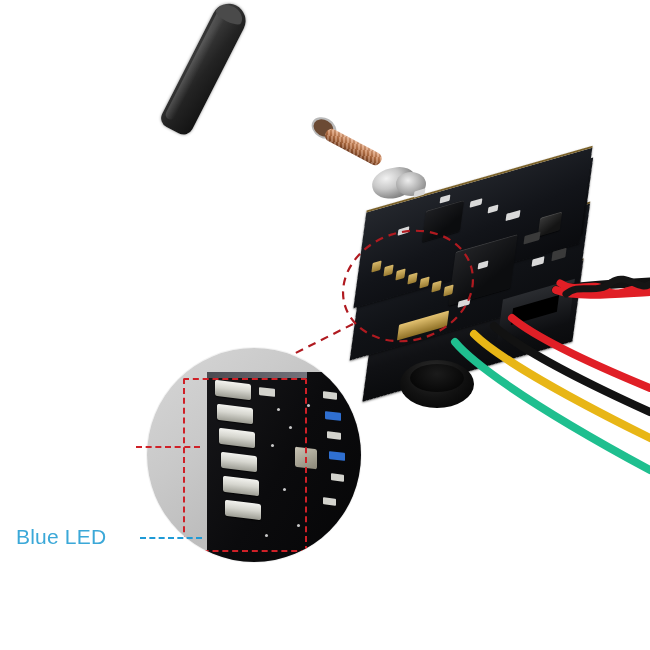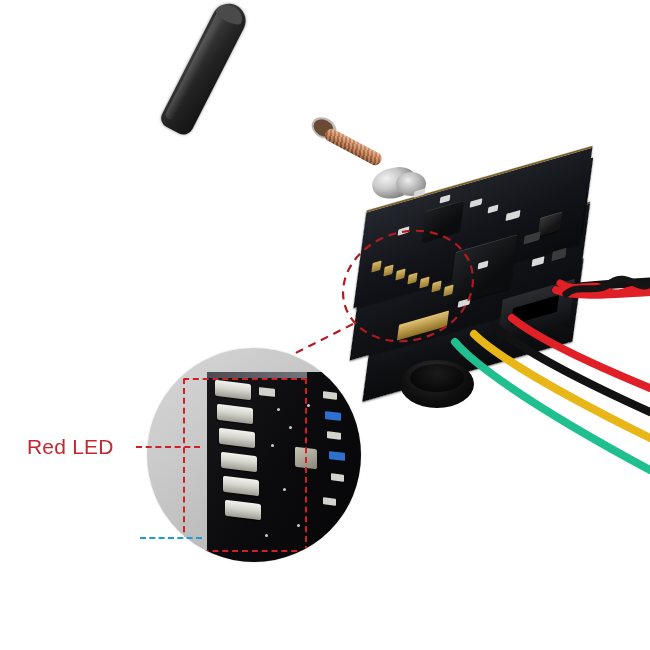--- a/index.html
+++ b/index.html
@@ -291,16 +291,16 @@
     <div class="mag-dot" style="left:118px;top:186px;"></div>
     <div class="mag-dot" style="left:160px;top:56px;"></div>
 
     <div id="red-box"></div>
 
   </div>
 
   <div class="leader" id="leader-red"></div>
   <div class="leader" id="leader-blue"></div>
 
-  <div class="callout" id="label-red">Red LED</div>
-
+
+  <div class="callout" id="label-blue">Blue LED</div>
 
 </div>
 
 </body></html>

